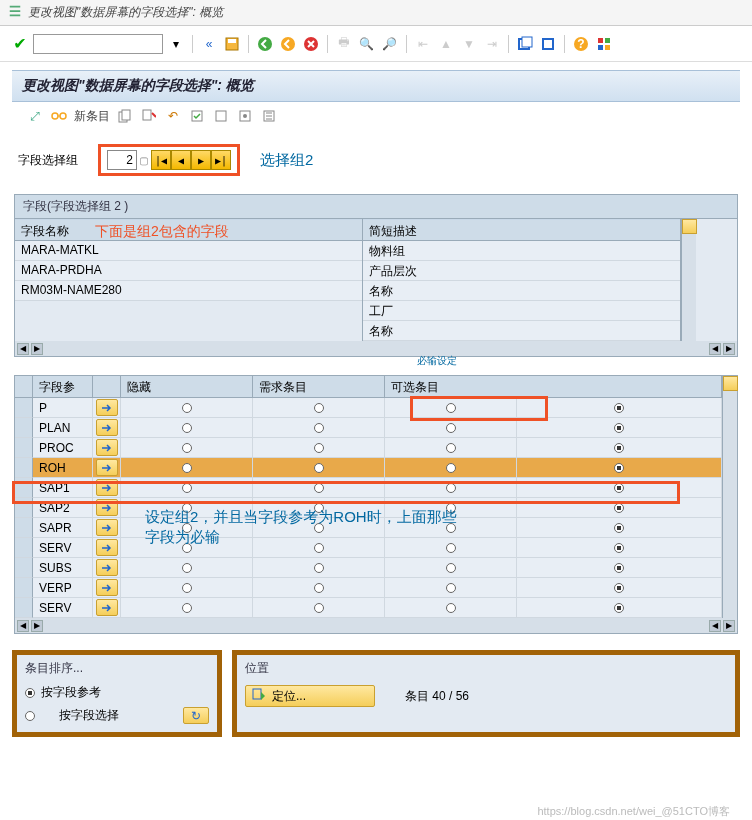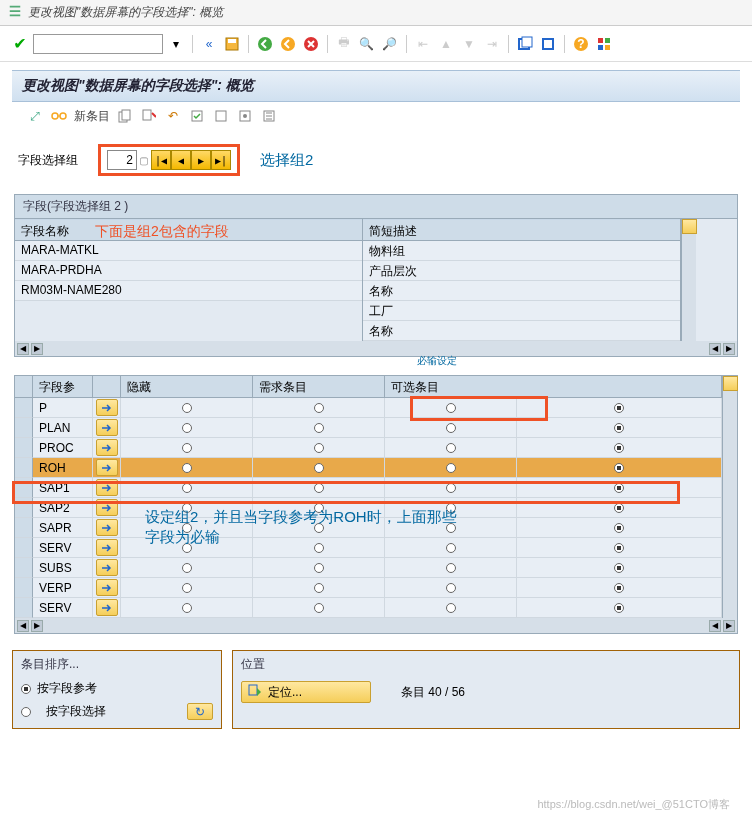--- a/index.html
+++ b/index.html
@@ -34,24 +34,24 @@
 .sel-head>div{border-right:1px solid #99aab8;padding:3px 6px;border-bottom:1px solid #99aab8}
 .sel-row{display:flex;height:20px}
 .sel-row>div{border-right:1px solid #d0d8e0;border-bottom:1px solid #d0d8e0;display:flex;align-items:center;justify-content:center;background:#e8eef5}
 .sel-row .c0{justify-content:flex-start;padding-left:6px}
 .sel-row.hl>div{background:#e8a94a}
 .hl-red{position:absolute;border:3px solid #ef5126;pointer-events:none}
 .rowbtn{width:22px;height:17px;background:linear-gradient(#ffe8a0,#f5ce5a);border:1px solid #c9a030;border-radius:2px;display:flex;align-items:center;justify-content:center}
 .radio-dot{width:10px;height:10px;border-radius:50%;border:1px solid #666;background:#fff;display:inline-block}
 .radio-dot.on{background:radial-gradient(#333 0 40%,#fff 45%)}
 .bot-row{display:flex;gap:10px;margin:0 12px 8px 12px}
-.bot-panel{border:1px solid #a16207;background:#e3eaf2;padding:5px 8px;flex:1}
+.bot-panel{border:5px solid #a16207;background:#e3eaf2;padding:5px 8px;flex:1}
 .bot-h{padding-bottom:4px;color:#334}
 .loc-btn{width:130px;height:22px;background:linear-gradient(#ffe8a0,#f5ce5a);border:1px solid #c9a030;display:flex;align-items:center;gap:6px;padding:0 6px;border-radius:2px}
-.watermark{position:absolute;right:22px;bottom:8px;color:#bbb;font-size:11px}
+.watermark{position:absolute;right:22px;bottom:1px;color:#bbb;font-size:11px}
 .vscroll{width:15px;background:#d6dfe8;border-left:1px solid #99aab8}
 .gear{width:15px;height:15px;background:linear-gradient(#ffe8a0,#f5ce5a);border:1px solid #c9a030}
 </style>
 </head>
 <body>
 
 <div class="title-bar">
   <span><svg viewBox="0 0 16 16">
         <path d="M2 3h12M2 8h12M2 13h12" stroke="#5a7" stroke-width="2"></path>
       </svg></span>
@@ -513,21 +513,21 @@
   </div>
 </div>
 
 <div class="bot-row">
   <div class="bot-panel" style="flex:0 0 210px">
     <div class="bot-h">条目排序...</div>
     <div style="display:flex;align-items:center;gap:6px;padding:3px 0">
       <span class="radio-dot on"></span>
       <span>按字段参考</span>
     </div>
-    <div style="display:flex;align-items:center;gap:15px;padding:3px 0">
+    <div style="display:flex;align-items:center;gap:24px;padding:3px 0">
       <span class="radio-dot"></span>
       <span>按字段选择</span>
       <span style="flex:1"></span>
       <span class="rowbtn" style="width:26px;color:#26c">↻</span>
     </div>
   </div>
   <div class="bot-panel">
     <div class="bot-h">位置</div>
     <div style="display:flex;align-items:center;gap:30px;padding-top:4px">
       <span class="loc-btn">

